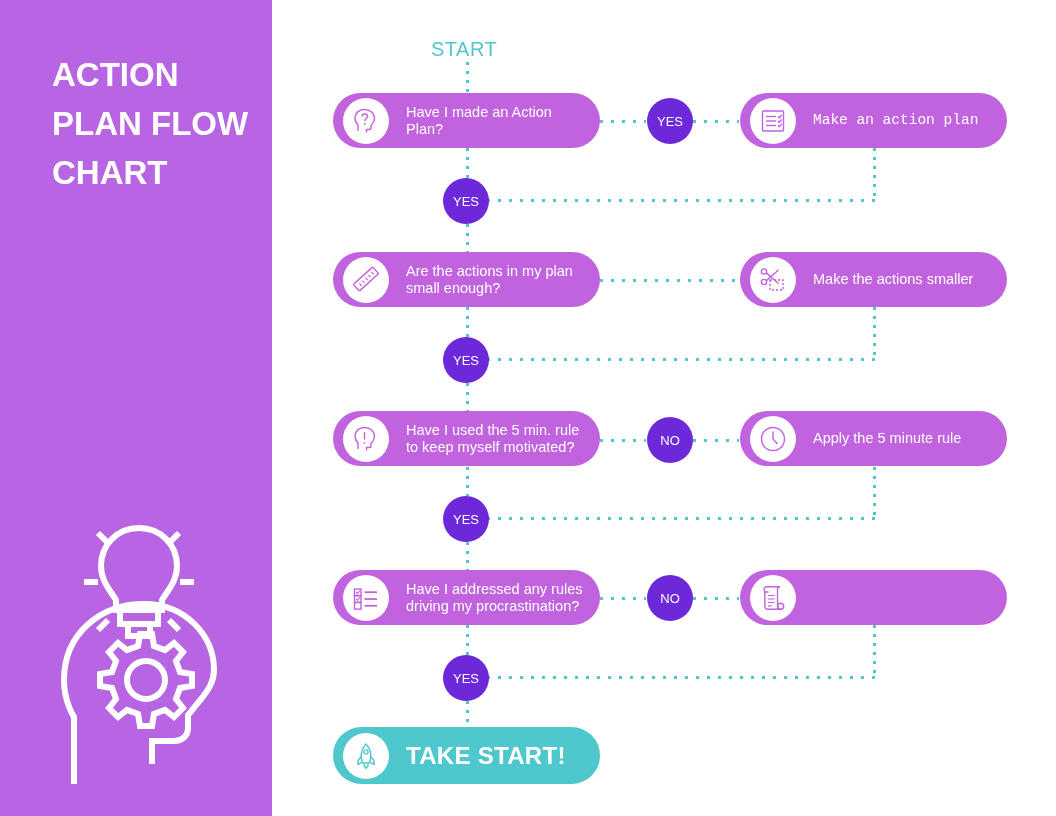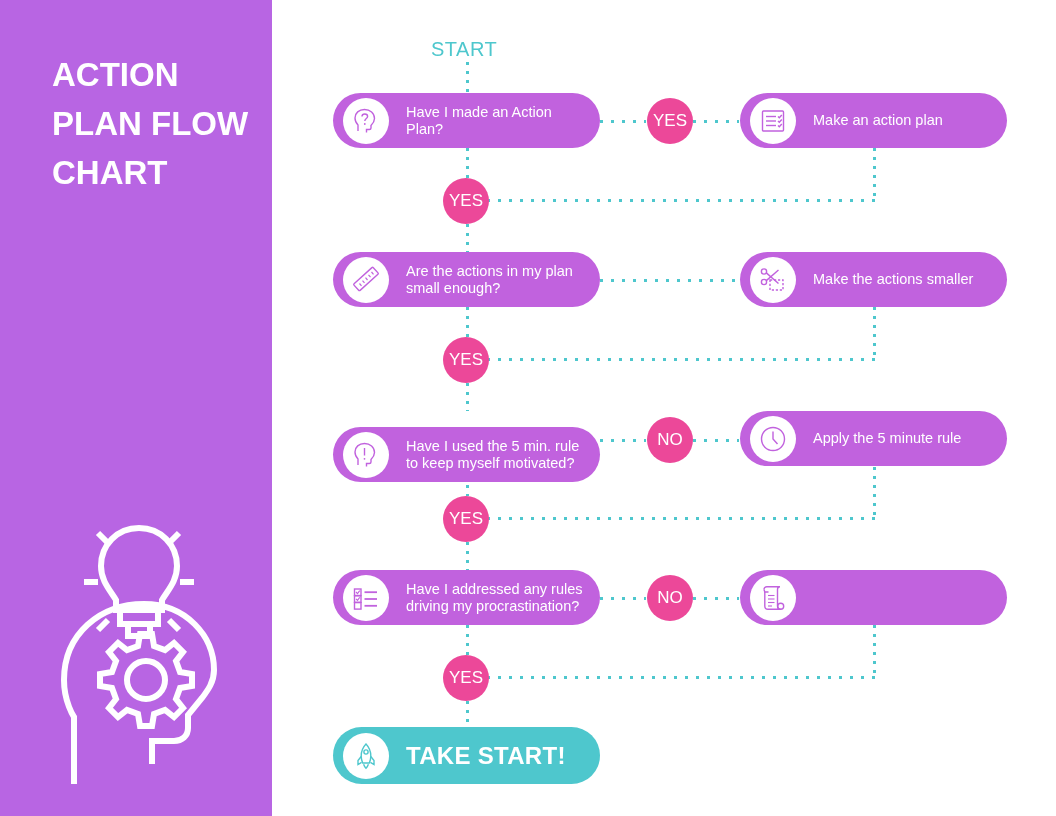--- a/index.html
+++ b/index.html
@@ -92,23 +92,23 @@
     font-weight:bold;
     line-height:28px;
     letter-spacing:0.3px;
   }
 
   
   .circle {
     position:absolute;
     width:46px; height:46px;
     border-radius:50%;
-    background:#ec4899;
+    background:#6d28d9;
     color:#ffffff;
-    font-size:17px;
+    font-size:13px;
     display:flex;
     align-items:center;
     justify-content:center;
     z-index:4;
   }
 
   
   #start-label {
     position:absolute;
     left:159px; top:38px;
@@ -201,21 +201,21 @@
         <circle cx="13.8" cy="18" r="0.9" fill="#c162de" stroke="none"></circle>
       </svg>
     </div>
     <div class="pill-label">Have I made an Action Plan?</div>
   </div>
 
   <div class="circle" style="left:375px; top:98px;">
     <span>YES</span>
   </div>
 
-  <div class="pill purple" style="left:468px; top:93px; width:267px; height:55px;">
+  <div class="pill purple" style="left:468px; top:93px; width:267px; height:55px;font-family:Liberation Mono, monospace;">
     <div class="pill-icon">
       <svg width="30" height="30" viewBox="0 0 30 30" fill="none" stroke="#c162de" stroke-width="1.4">
         <rect x="4.5" y="5" width="21" height="20" rx="1"></rect>
         <line x1="8" y1="10.5" x2="18" y2="10.5"></line>
         <line x1="8" y1="15" x2="18" y2="15"></line>
         <line x1="8" y1="19.5" x2="18" y2="19.5"></line>
         <path d="M20 10.5 L21.3 11.8 L23.8 9"></path>
         <path d="M20 15 L21.3 16.3 L23.8 13.5"></path>
         <path d="M20 19.5 L21.3 20.8 L23.8 18"></path>
       </svg>
@@ -253,21 +253,21 @@
         <line x1="8.3" y1="15.6" x2="20.5" y2="5"></line>
       </svg>
     </div>
     <div class="pill-label">Make the actions smaller</div>
   </div>
 
   <div class="circle" style="left:171px; top:337px;">
     <span>YES</span>
   </div>
 
-  <div class="pill purple" style="left:61px; top:411px; width:267px; height:55px;margin-top:16px;">
+  <div class="pill purple" style="left:61px; top:411px; width:267px; height:55px;">
     <div class="pill-icon">
       <svg width="30" height="30" viewBox="0 0 30 30" fill="none" stroke="#c162de" stroke-width="1.4">
         <path d="M7 25 L7 19 C5 17 4 14 4 12 C4 7 8 3.5 13.5 3.5 C19 3.5 23.5 7 23.5 12.5 C23.5 16 21.5 18 20 19.5 L20 22 C20 23 19.3 23.5 18.3 23.5 L15.5 23.5 L15.5 26.5"></path>
         <line x1="13.5" y1="8" x2="13.5" y2="15.5"></line>
         <circle cx="13.5" cy="18.8" r="0.9" fill="#c162de" stroke="none"></circle>
       </svg>
     </div>
     <div class="pill-label">Have I used the 5 min. rule to keep myself motivated?</div>
   </div>
 

